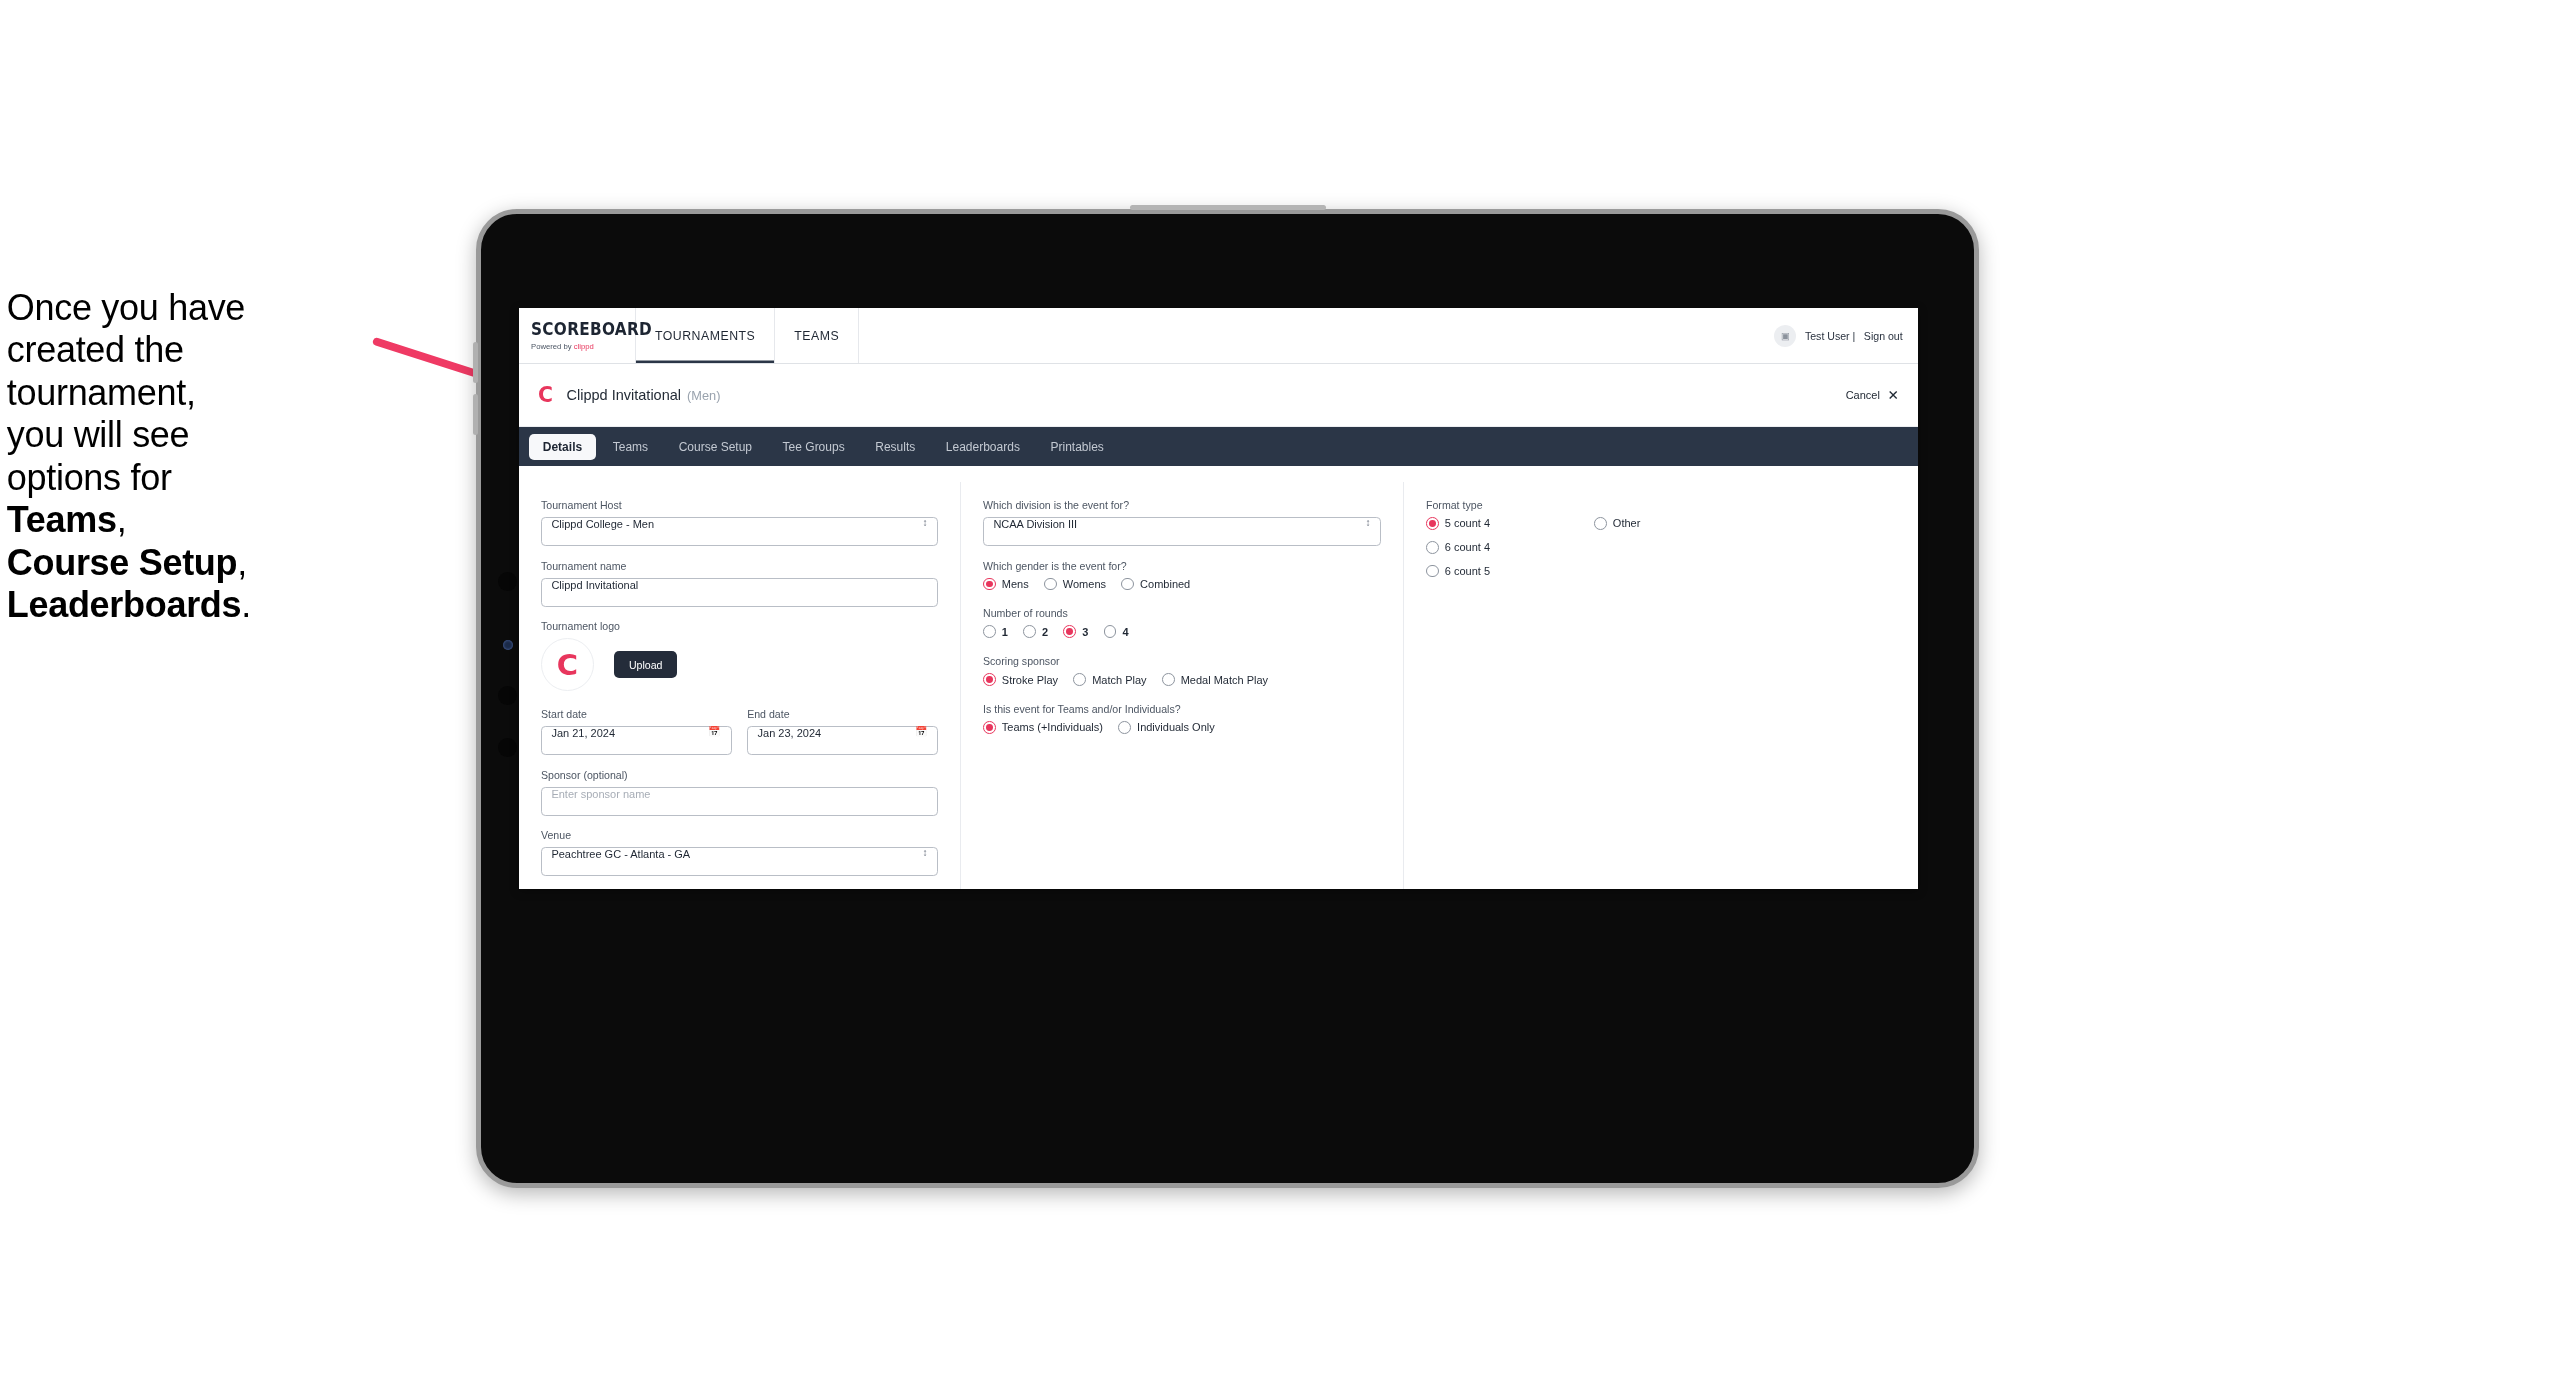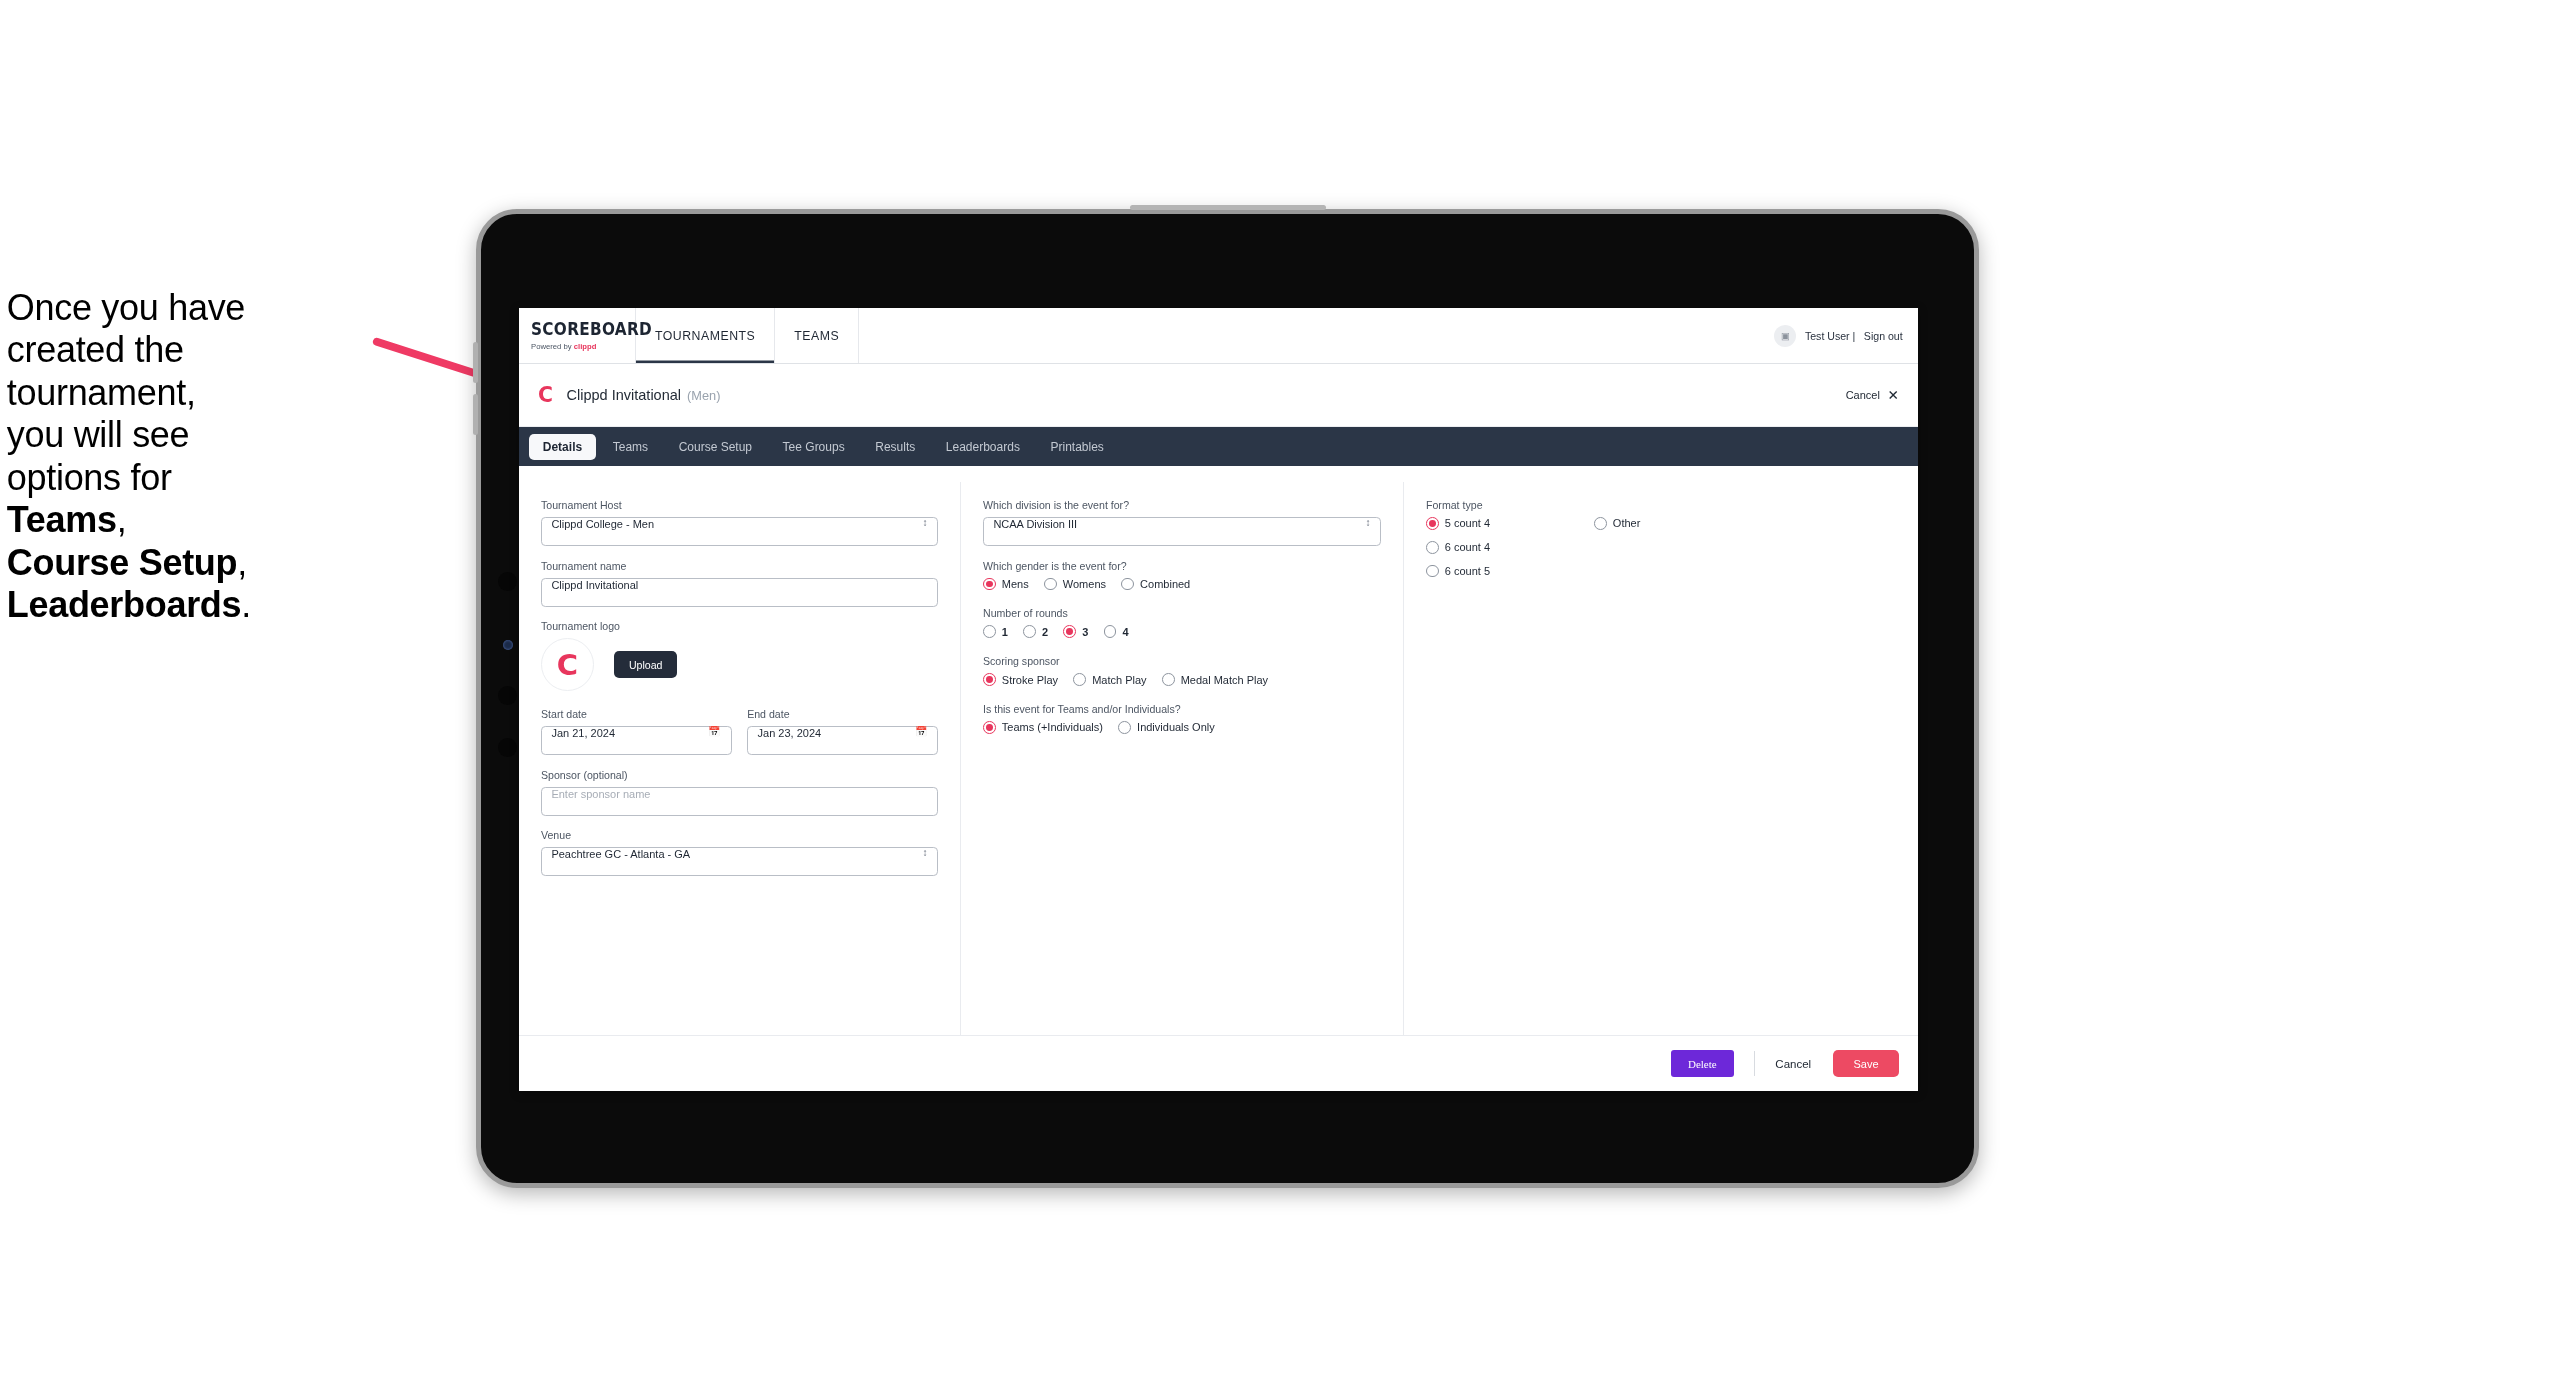--- a/index.html
+++ b/index.html
@@ -50,21 +50,21 @@
   }
   .cam-lens {
     position: absolute; left: 22px; width: 10.2px; height: 10.2px; border-radius: 50%;
     background: #1b2a48; box-shadow: inset 0 0 2.6px #5a74b5;
   }
 
   
   #screen {
     position: absolute;
     left: 38px; top: 94px;
-    width: 1399px; height: 783px;
+    width: 1399px; height: 581px;
     background: #ffffff;
     overflow: hidden;
     box-shadow: 0 1.7px 8.5px rgba(0,0,0,0.35);
   }
 
   
   #topnav {
     position: relative; height: 56px; background:#fff;
     border-bottom: 0.9px solid #dfe2e6;
     display: flex; align-items: stretch;
@@ -72,21 +72,21 @@
   #brand {
     width: 117px; display:flex; flex-direction:column; justify-content:center;
     padding-left: 12px; border-right: 0.9px solid #e6e8ec;
   }
   #brand .wordmark {
     font-family: "DejaVu Sans", sans-serif;
     font-weight: 700; font-size: 15.3px; letter-spacing: 0.3px; color:#1d2532;
     transform: scaleY(1.12); transform-origin: left center;
   }
   #brand .sub { font-size: 7.7px; color:#4b5563; margin-top: 4.3px; }
-  #brand .sub b { color:#e8365d; font-weight:700; }
+  #brand .sub b { color:#e8365d; font-weight:400; }
   .topnav-item {
     display:flex; align-items:center; padding: 0 19px;
     font-size: 12.3px; letter-spacing: 0.5px; color:#1f2733;
     border-right: 0.9px solid #e6e8ec; cursor: pointer;
   }
   .topnav-item.active { box-shadow: inset 0 -2.6px 0 0 #2b3647; }
   #topnav-spacer { flex: 1; }
   #topnav-right {
     display:flex; align-items:center; gap:8.5px; padding-right:15.3px; font-size: 10.6px; color:#2b3340;
   }

